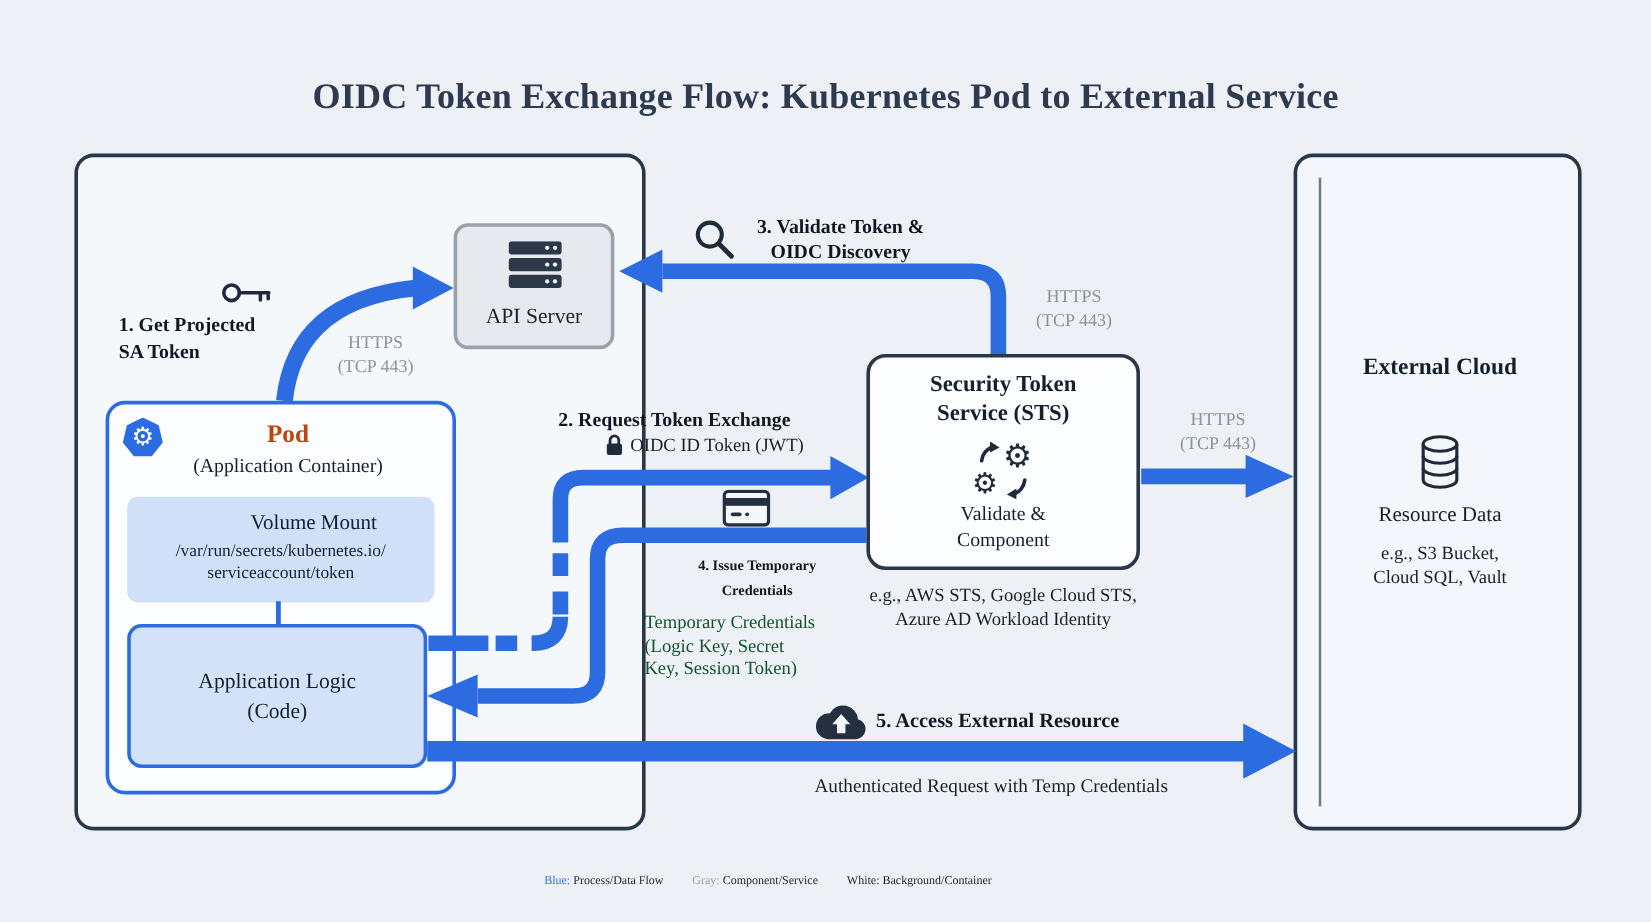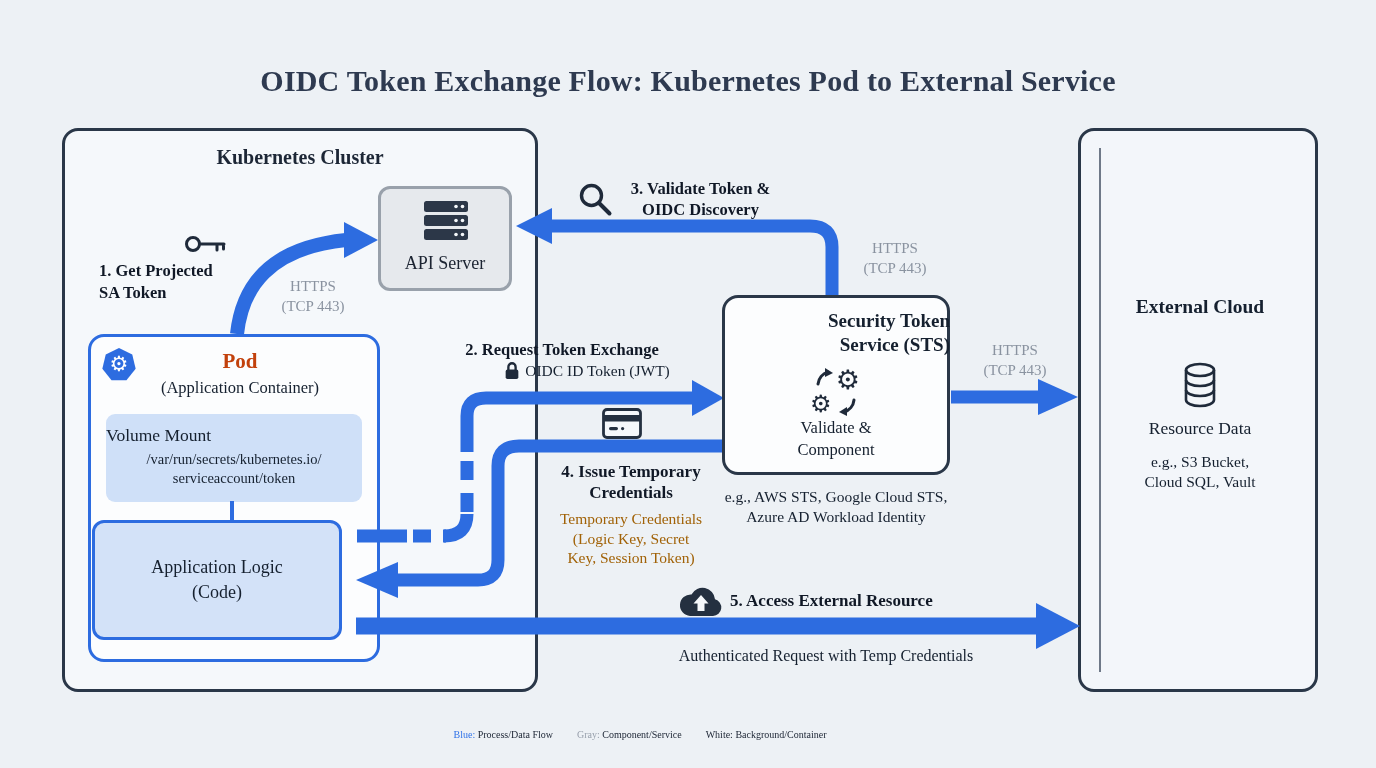--- a/index.html
+++ b/index.html
@@ -41,40 +41,40 @@
   }
   .pod-title{left:112px;top:349px;width:256px;text-align:center;
     font-size:21px;font-weight:700;color:#c2410c;}
   .pod-subtitle{left:100px;top:378px;width:280px;text-align:center;
     font-size:16.5px;color:#15202f;}
 
   .vm-box{
     left:106px;top:414px;width:256px;height:88px;
     background:#cfe0f8;border-radius:9px;box-sizing:border-box;
   }
-  .vm-title{left:106px;top:425px;width:208px;text-align:left;
+  .vm-title{left:106px;top:425px;width:208px;text-align:right;
     font-size:17.5px;color:#15202f;}
   .vm-path{left:106px;top:450px;width:256px;text-align:center;
     font-size:14.5px;line-height:19px;color:#15202f;}
 
   .pod-connector{left:230px;top:501px;width:4px;height:20px;background:#2d6ce0;}
 
   .logic-box{
-    left:92px;top:520px;width:250px;height:120px;
+    left:106px;top:520px;width:250px;height:120px;
     background:#d3e2f8;border:3px solid #2d6ce0;border-radius:12px;
     box-sizing:border-box;display:flex;align-items:center;justify-content:center;
   }
   .logic-text{font-size:18px;line-height:25px;text-align:center;color:#15202f;}
 
   .sts-box{
     left:722px;top:295px;width:228px;height:180px;
     background:#fcfdfe;border:3.5px solid #2a3748;border-radius:16px;
     box-sizing:border-box;
   }
-  .sts-title{left:722px;top:309px;width:228px;text-align:right;
+  .sts-title{left:722px;top:309px;width:228px;text-align:center;
     font-size:19px;font-weight:700;line-height:24px;color:#15202f;}
   .sts-action{left:722px;top:417px;width:228px;text-align:center;
     font-size:16.5px;line-height:22px;color:#15202f;}
   .sts-examples{left:700px;top:487px;width:272px;text-align:center;
     font-size:15.5px;line-height:20px;color:#15202f;}
 
   .ext-box{
     left:1078px;top:128px;width:240px;height:564px;
     background:#f3f6fa;border:3px solid #2a3748;border-radius:16px;
     box-sizing:border-box;
@@ -96,23 +96,23 @@
   .https2{left:845px;top:238px;width:100px;}
   .https3{left:965px;top:340px;width:100px;}
 
   .step2{left:442px;top:340px;width:240px;text-align:center;
     font-size:16.5px;}
   .step2-sub{left:467px;top:361px;width:240px;text-align:center;
     font-size:15.5px;color:#15202f;}
   .step3{left:618px;top:178px;width:165px;text-align:center;
     font-size:16.5px;line-height:21px;}
   .step4{left:545px;top:461px;width:172px;text-align:center;
-    font-size:17px;line-height:21px;}
-  .step4-sub{left:537px;top:509px;width:188px;text-align:center;
-    font-size:15.5px;line-height:19.5px;color:#a16207;}
+    font-size:12px;line-height:21px;}
+  .step4-sub{left:537px;top:509px;width:188px;
+    font-size:15.5px;line-height:19.5px;color:#14532d;}
   .step5{left:730px;top:591px;font-size:17px;}
   .step5-sub{left:650px;top:647px;width:352px;text-align:center;
     font-size:16px;color:#15202f;}
 
   
   .legend{left:0;top:729px;width:1280px;display:flex;justify-content:center;
     gap:24px;font-size:10px;color:#1b2433;}
   .lg-blue{color:#3073e8;}
   .lg-gray{color:#98a0ac;}
   .watermark{right:30px;top:716px;font-size:27px;color:#d9dce1;
@@ -132,21 +132,20 @@
 </head>
 <body>
 
 <div id="canvas">
 
   <div class="abs page-title">
     <span>OIDC Token Exchange Flow: Kubernetes Pod to External Service</span>
   </div>
 
   <div class="abs cluster-box"></div>
-  <div class="abs cluster-label">Kubernetes Cluster</div>
 
   <div class="abs ext-box"></div>
   <div class="abs ext-innerline"></div>
   <div class="abs ext-title">
     <div>External Cloud</div>
   </div>
 
   <svg class="abs icon" style="left:1180px;top:362px" width="40" height="48" viewBox="0 0 40 48">
     <ellipse cx="20" cy="8" rx="14" ry="6" fill="none" stroke="#1f2a3a" stroke-width="2.6"></ellipse>
     <path d="M6 8 V38 a14 6 0 0 0 28 0 V8" fill="none" stroke="#1f2a3a" stroke-width="2.6"></path>

